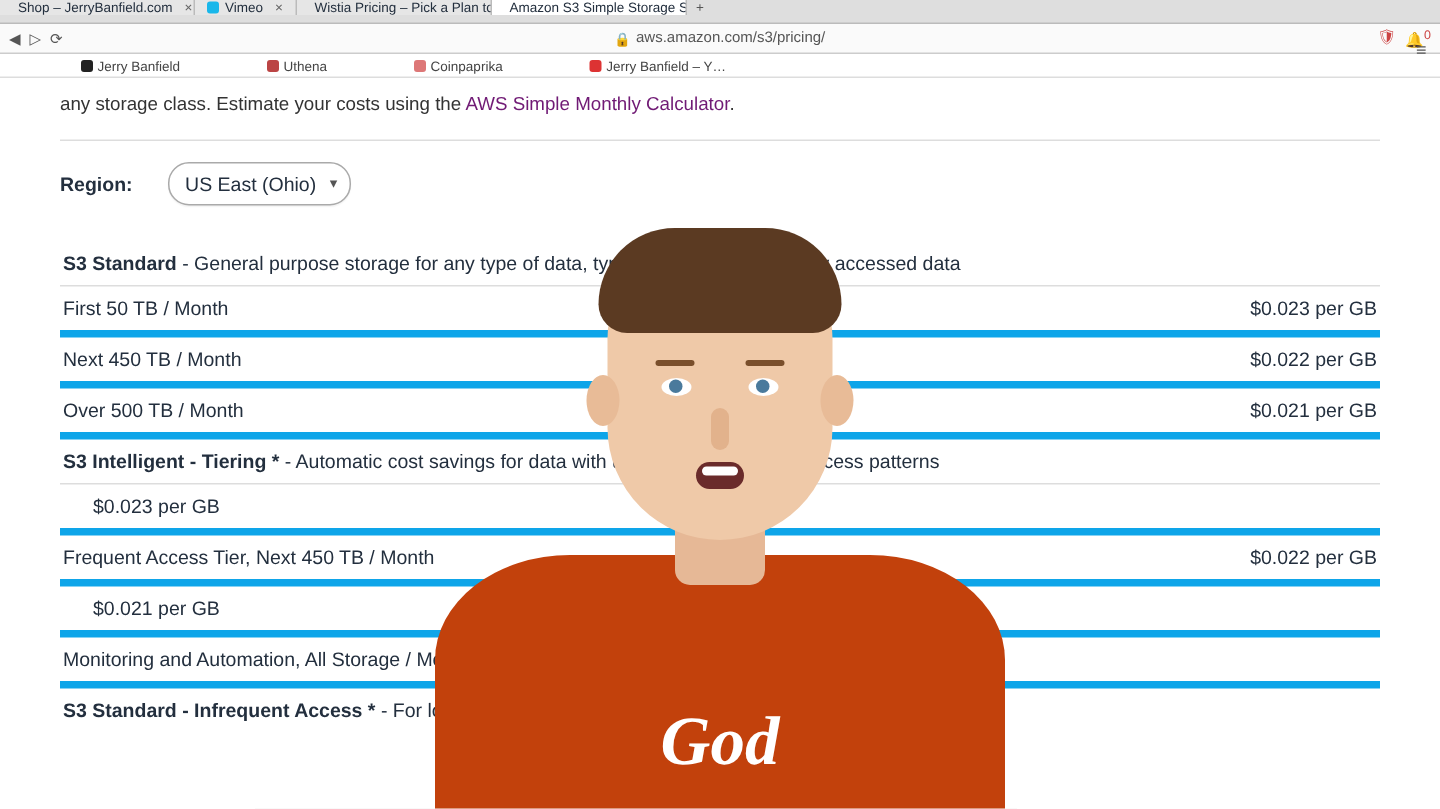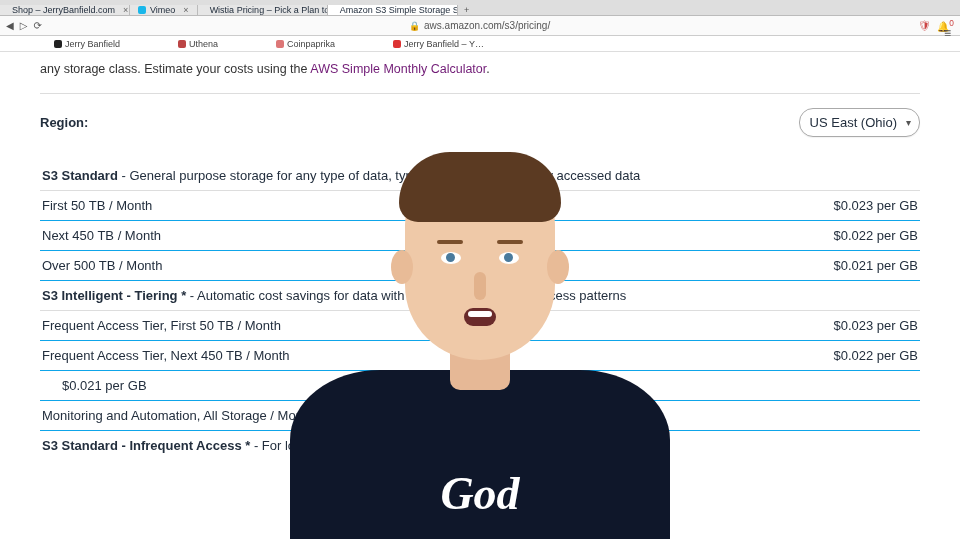--- a/index.html
+++ b/index.html
@@ -1,17 +1,17 @@
 <!DOCTYPE html>
 <html><head>
 <meta charset="utf-8">
 <style>
   * { margin:0; padding:0; box-sizing:border-box; }
   body { font-family: Arial, Helvetica, sans-serif; font-size:13px; color:#232f3e; background:#f0f0f0; width:960px; height:539px; overflow:hidden; position:relative; }
-  .tabbar { display:flex; background:#dedede; height:16px; font-size:9px; align-items:flex-end; border-bottom:1px solid #bbb;}
+  .tabbar { display:flex; background:#dedede; height:16px; font-size:9px; align-items:flex-start; border-bottom:1px solid #bbb;}
   .tab { display:flex; align-items:center; gap:4px; padding:0 8px; border-right:1px solid #bbb; background:#e6e6e6; max-width:130px; white-space:nowrap; overflow:hidden; text-overflow:ellipsis;}
   .tab.active { background:#fff; }
   .tab .fav { width:8px; height:8px; border-radius:2px; display:inline-block;}
   .tab .close { margin-left:4px; color:#666; font-size:9px;}
   .newtab { width:18px; display:flex; align-items:center; justify-content:center; color:#555;}
   .navbar { display:flex; align-items:center; background:#fafafa; height:20px; border-bottom:1px solid #ccc; padding:0 6px; gap:6px; font-size:10px;}
   .nav-icons { display:flex; gap:6px; color:#555;}
   .nav-icons span { cursor:pointer;}
   .addr-wrap { flex:1; display:flex; align-items:center; justify-content:center;}
   .addr { display:flex; align-items:center; gap:3px; color:#555; font-size:10px;}
@@ -19,32 +19,32 @@
   .right-icons { display:flex; gap:6px; align-items:center;}
   .right-icons span { font-size:10px; color:#c44;}
   .menu-btn { float:right; margin-left:auto; position:absolute; right:8px; top:26px; font-size:12px; color:#555; letter-spacing:1px;}
   .bm-bar { display:flex; align-items:center; gap:12px; background:#fff; height:16px; border-bottom:1px solid #ddd; padding:0 8px; font-size:9px;}
   .bm { display:flex; align-items:center; gap:3px; color:#444; white-space:nowrap;padding-left:46px;}
   .bm .ico { width:8px; height:8px; display:inline-block; border-radius:2px;}
   .page { background:#fff; padding:8px 40px 0 40px; height:calc(539px - 52px); overflow:hidden; position:relative;}
   .intro { font-size:12.5px; color:#333; line-height:1.5; }
   .intro a { color:#701a75; text-decoration:none;}
   .hr { border:none; border-top:1px solid #ddd; margin:14px 0 14px 0;}
-  .region-row { display:flex; align-items:center; gap:24px; margin-bottom:24px;justify-content:space-between;}
+  .region-row { display:flex; align-items:center; gap:24px; margin-bottom:24px;}
   .region-label { font-weight:bold; font-size:13px;}
   .region-select { border:1px solid #aaa; border-radius:14px; padding:6px 22px 6px 10px; font-size:13px; background:#fff; position:relative; box-shadow:0 1px 1px rgba(0,0,0,.05);}
   .region-select .caret { position:absolute; right:8px; top:50%; transform:translateY(-50%); font-size:10px; color:#555;}
   .price-head { text-align:right; font-size:14px; font-weight:bold; margin-bottom:14px; padding-right:4px;}
-  .row { display:flex; justify-content:space-between; align-items:center; padding:7px 2px; border-bottom:1px solid #0ea5e9; font-size:13px;}
+  .row { display:flex; justify-content:space-between; align-items:center; padding:7px 2px; border-bottom:5px solid #0ea5e9; font-size:13px;}
   .row.section { font-weight:normal; }
   .row.section .sec-name { font-weight:bold;}
   .row.section { border-bottom:1px solid #ddd;}
   .row .price { white-space:nowrap; padding-left:20px;}
   .webcam { position:absolute; left:50%; top:120px; transform:translateX(-50%); width:360px; height:420px; pointer-events:none;}
-  .shoulders { position:absolute; bottom:0; left:50%; transform:translateX(-50%); width:380px; height:170px; background:#0f172a; border-radius:90px 90px 0 0 / 70px 70px 0 0;}
+  .shoulders { position:absolute; bottom:0; left:50%; transform:translateX(-50%); width:380px; height:170px; background:#c2410c; border-radius:90px 90px 0 0 / 70px 70px 0 0;}
   .tshirt-text { position:absolute; left:50%; bottom:20px; transform:translateX(-50%); color:#fff; font-size:46px; font-weight:bold; font-style:italic; font-family: Georgia, 'Times New Roman', serif;}
   .neck { position:absolute; bottom:150px; left:50%; transform:translateX(-50%); width:60px; height:50px; background:#e6b896; border-radius:10px;}
   .head { position:absolute; bottom:180px; left:50%; transform:translateX(-50%); width:150px; height:200px; background:#efc9a8; border-radius:70px 70px 80px 80px;}
   .hair { position:absolute; top:-8px; left:-6px; right:-6px; height:70px; background:#5b3a22; border-radius:80px 80px 30px 30px;}
   .ear { position:absolute; width:22px; height:34px; background:#e8bb97; border-radius:50%; top:90px;}
   .ear.l { left:-14px;} .ear.r { right:-14px;}
   .eye { position:absolute; width:20px; height:12px; background:#fff; border-radius:50%; top:92px;}
   .eye.l{ left:36px;} .eye.r{ right:36px;}
   .pupil { position:absolute; width:9px; height:9px; background:#4a7a9c; border-radius:50%; top:1px; left:5px;}
   .brow { position:absolute; width:26px; height:4px; background:#7a4f2c; border-radius:3px; top:80px;}
@@ -145,21 +145,20 @@
   <div class="row">
       <span>Over 500 TB / Month</span>
       <span class="price">$0.021 per GB</span>
     </div>
 
   <div class="row section">
     <span><span class="sec-name">S3 Intelligent - Tiering *</span><span> - Automatic cost savings for data with unknown or changing access patterns</span></span>
       <span></span>
   </div>
   <div class="row">
-      <span>Frequent Access Tier, First 50 TB / Month</span>
       <span class="price">$0.023 per GB</span>
     </div>
   <div class="row">
       <span>Frequent Access Tier, Next 450 TB / Month</span>
       <span class="price">$0.022 per GB</span>
     </div>
   <div class="row">
       <span class="price">$0.021 per GB</span>
     </div>
   <div class="row">

